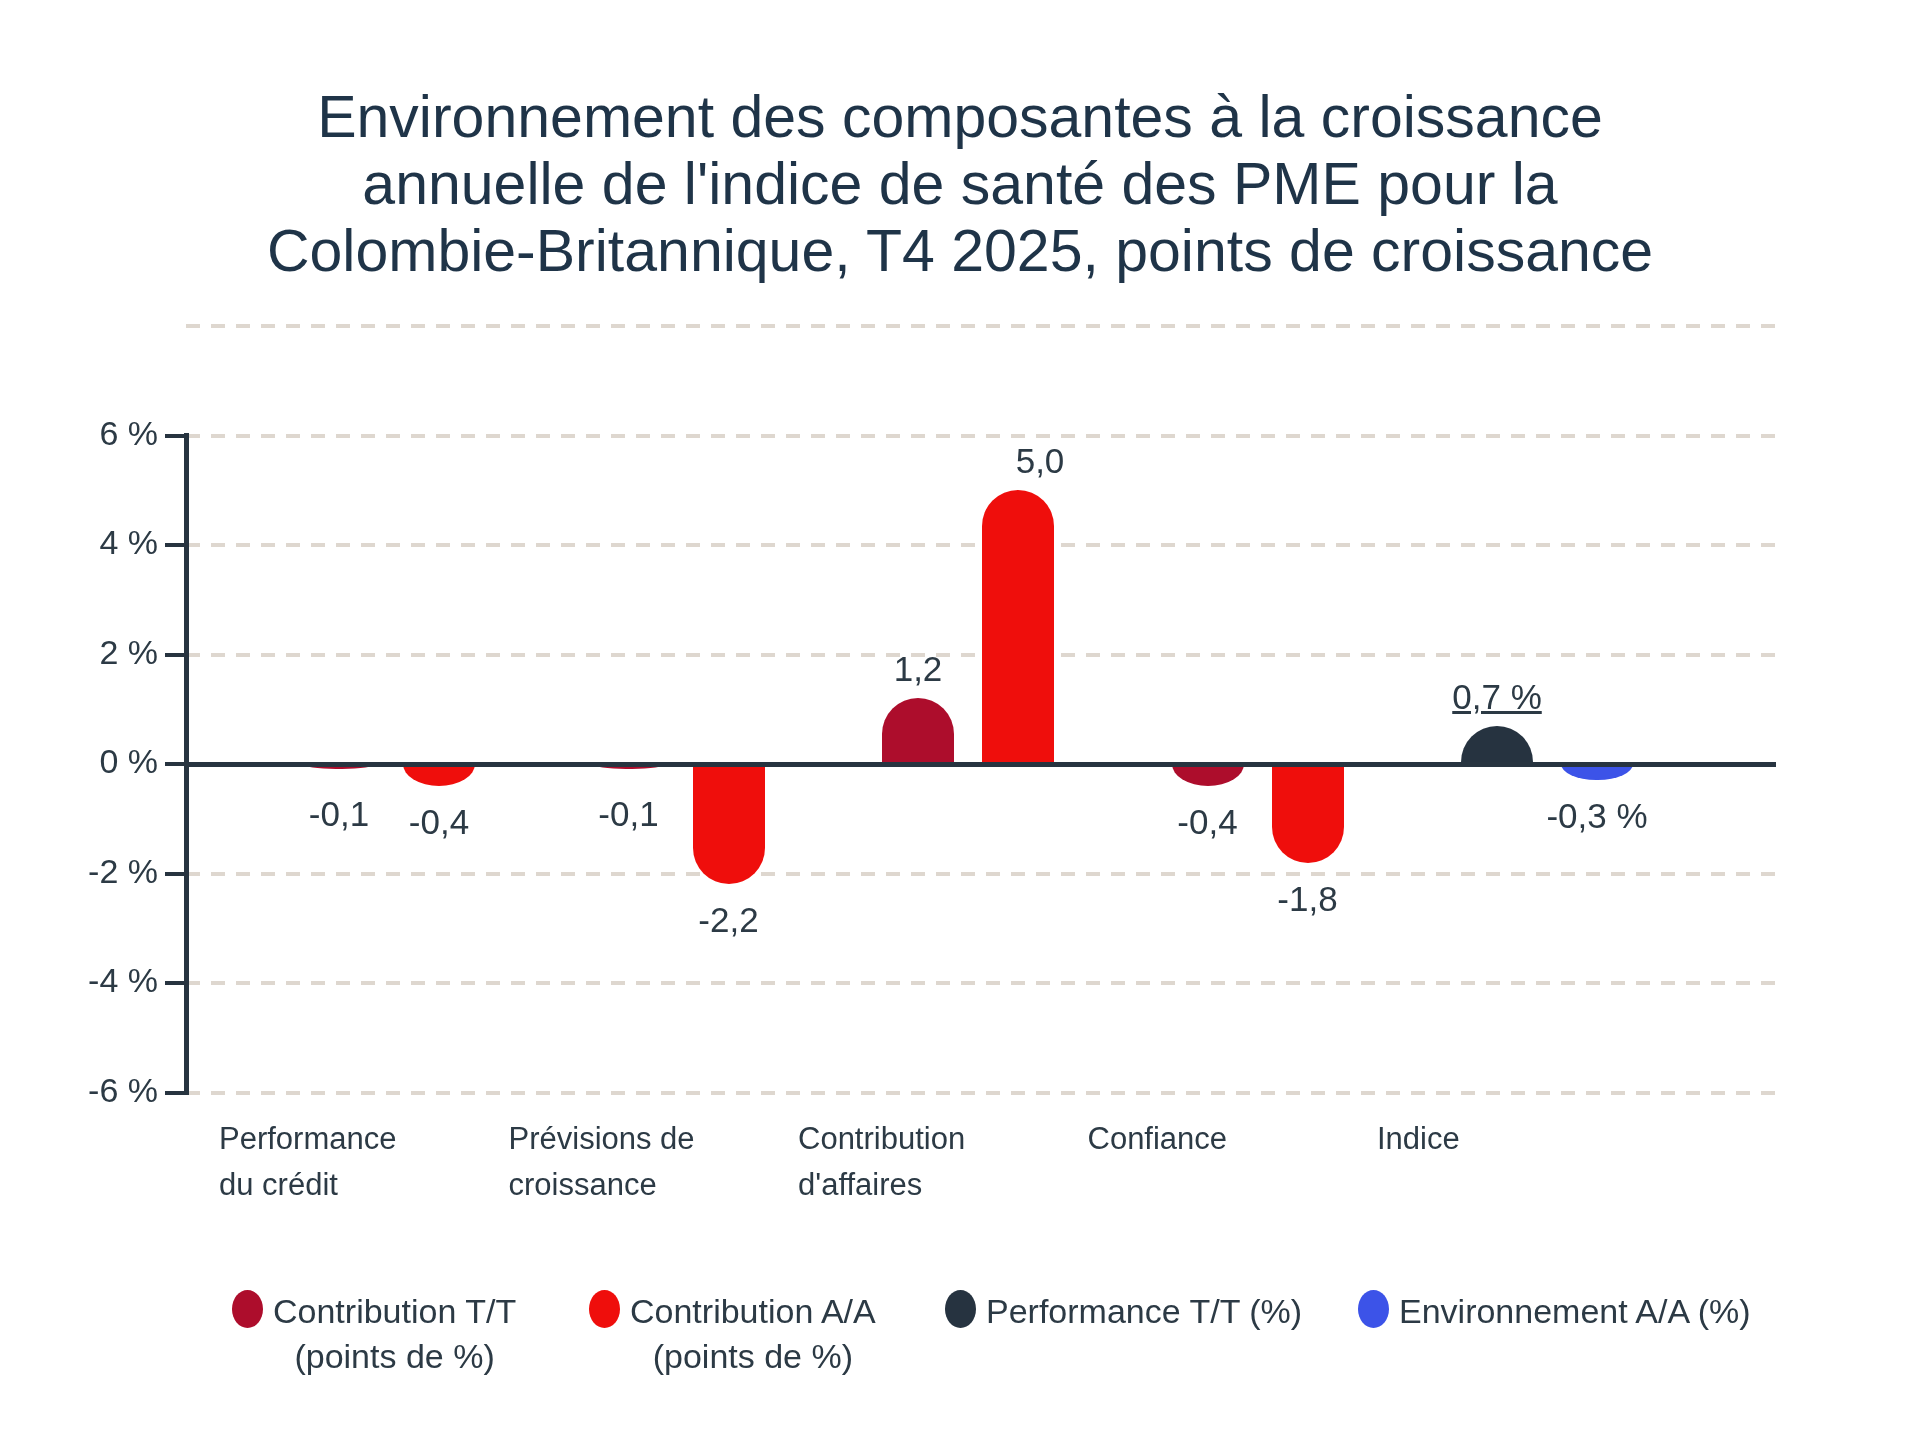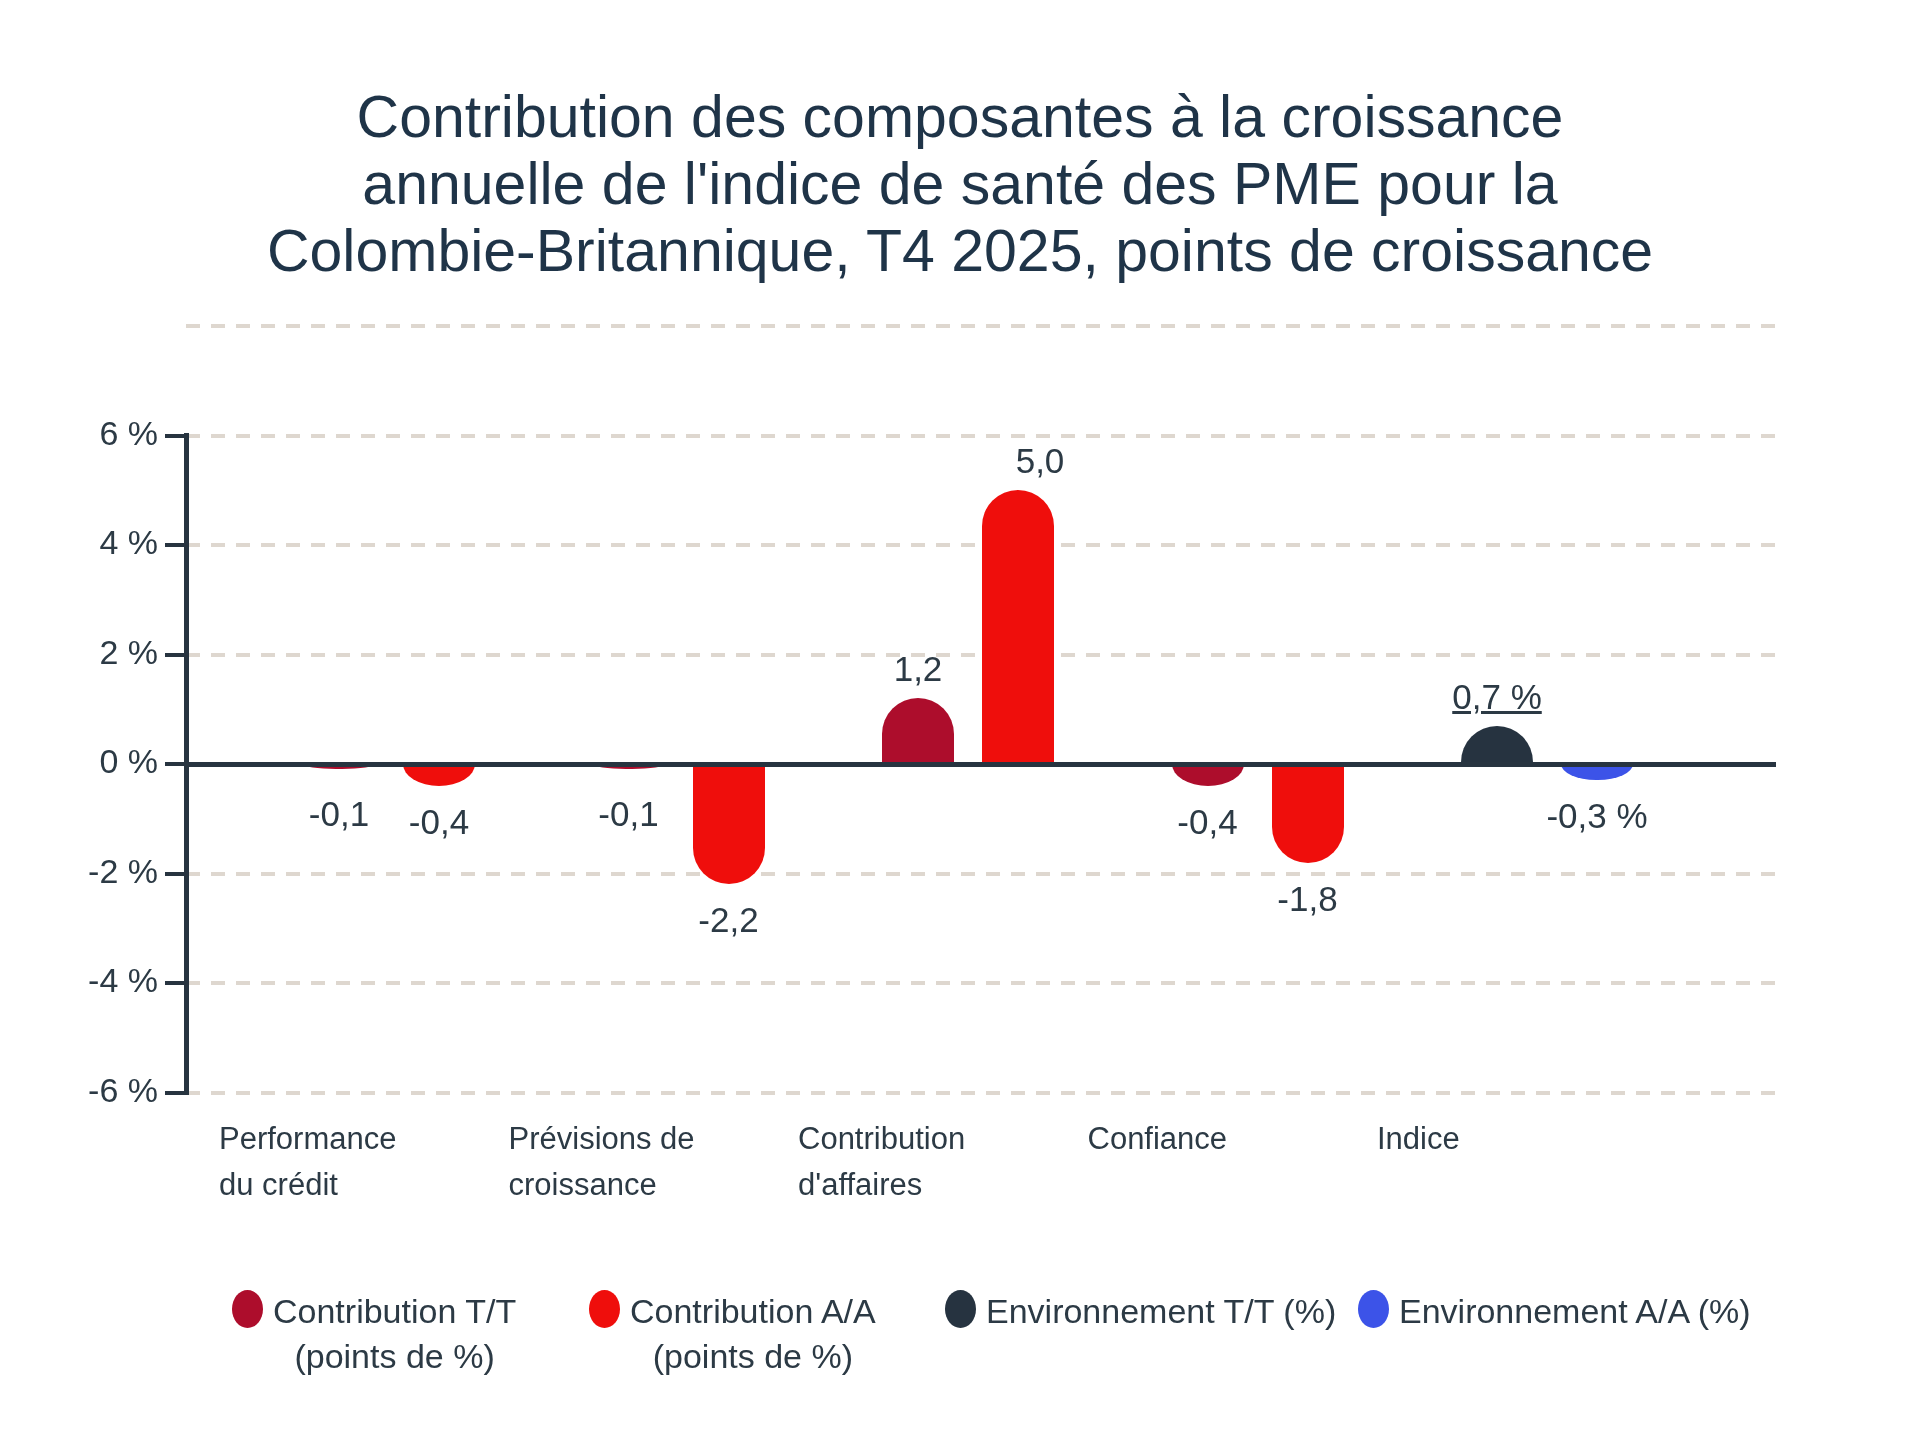--- a/index.html
+++ b/index.html
@@ -34,21 +34,21 @@
     font-size:31px;line-height:46px;color:#2c3a45;
   }
   .ldot{position:absolute;top:1290px;width:31px;height:38px;border-radius:50%;}
   .ltext{position:absolute;top:1289px;font-size:34px;line-height:45px;color:#2c3a45;text-align:center;}
 </style>
 </head>
 <body>
 
 <div id="canvas">
   <div class="title">
-    <span>Contribution des composantes à la croissance</span>
+    <span>Environnement des composantes à la croissance</span>
     <span>annuelle de l'indice de santé des PME pour la</span>
     <span>Colombie-Britannique, T4 2025, points de croissance</span>
   </div>
   <div id="chart">
       <div class="grid" style="top: 324px;"></div>
       <div class="grid" style="top: 433.5px;"></div>
       <div class="grid" style="top: 543px;"></div>
       <div class="grid" style="top: 652.5px;"></div>
       <div class="grid" style="top: 871.5px;"></div>
       <div class="grid" style="top: 981px;"></div>
@@ -114,20 +114,20 @@
         <div>Contribution T/T</div>
         <div>(points de %)</div>
       </div>
       <div class="ldot" style="left: 589px; background: rgb(239, 14, 12);"></div>
       <div class="ltext" style="left: 630px;">
         <div>Contribution A/A</div>
         <div>(points de %)</div>
       </div>
       <div class="ldot" style="left: 945px; background: rgb(38, 51, 64);"></div>
       <div class="ltext" style="left: 986px;">
-        <div>Environnement T/T (%)</div>
+        <div>Performance T/T (%)</div>
       </div>
       <div class="ldot" style="left: 1358px; background: rgb(60, 83, 232);"></div>
       <div class="ltext" style="left: 1399px;">
         <div>Environnement A/A (%)</div>
       </div>
     </div>
 </div>
 
 </body></html>

